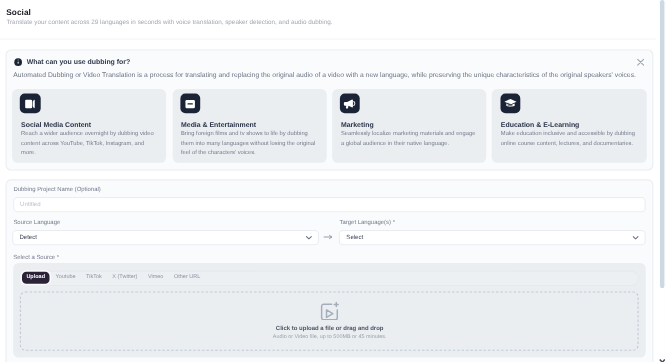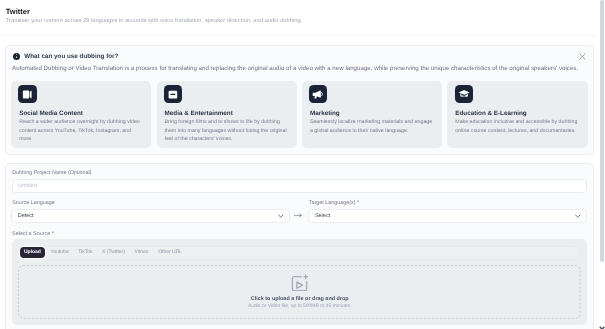--- a/index.html
+++ b/index.html
@@ -63,21 +63,21 @@
   .dropinner { position:absolute; left:0; right:0; top:9.2px; text-align:center; }
   .drop-icon { display:inline-block; width:17.3px; height:17px; }
   .drop-t { font-size:5.45px; font-weight:bold; color:#4c5566; margin-top:-0.3px; }
   .drop-s { font-size:4.95px; color:#9aa2b0; margin-top:2.2px; }
 </style>
 </head>
 <body>
 
 <div class="page">
 
-  <div class="title">Twitter</div>
+  <div class="title">Social</div>
   <div class="subtitle">Translate your content across 29 languages in seconds with voice translation, speaker detection, and audio dubbing.</div>
   <div class="divider"></div>
 
   <div class="panel" id="info-panel"></div>
 
   <div class="info-icon">
       <b></b>
       <i></i>
     </div>
   <div class="info-title">What can you use dubbing for?</div>

